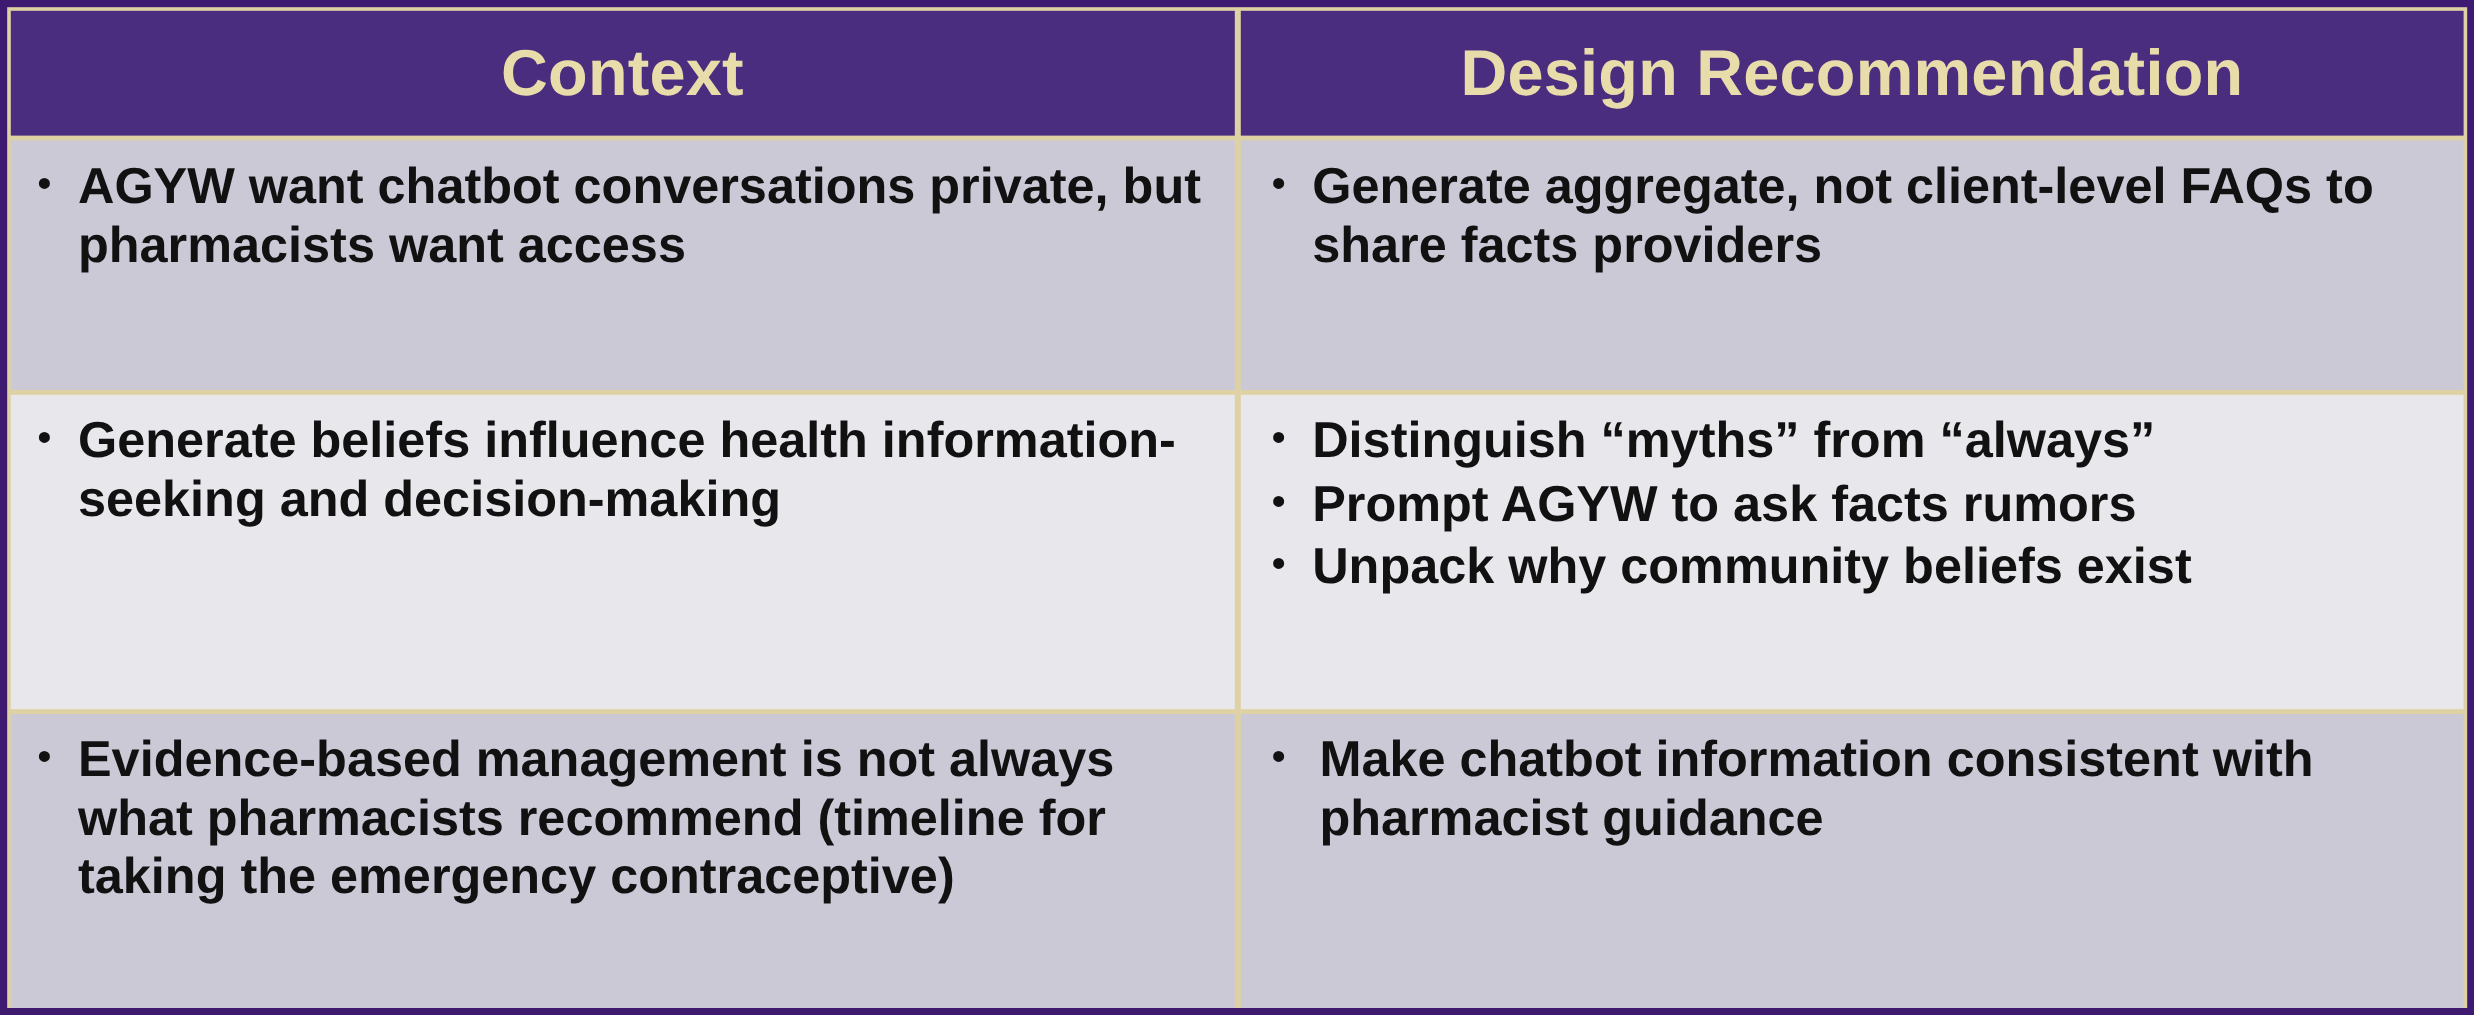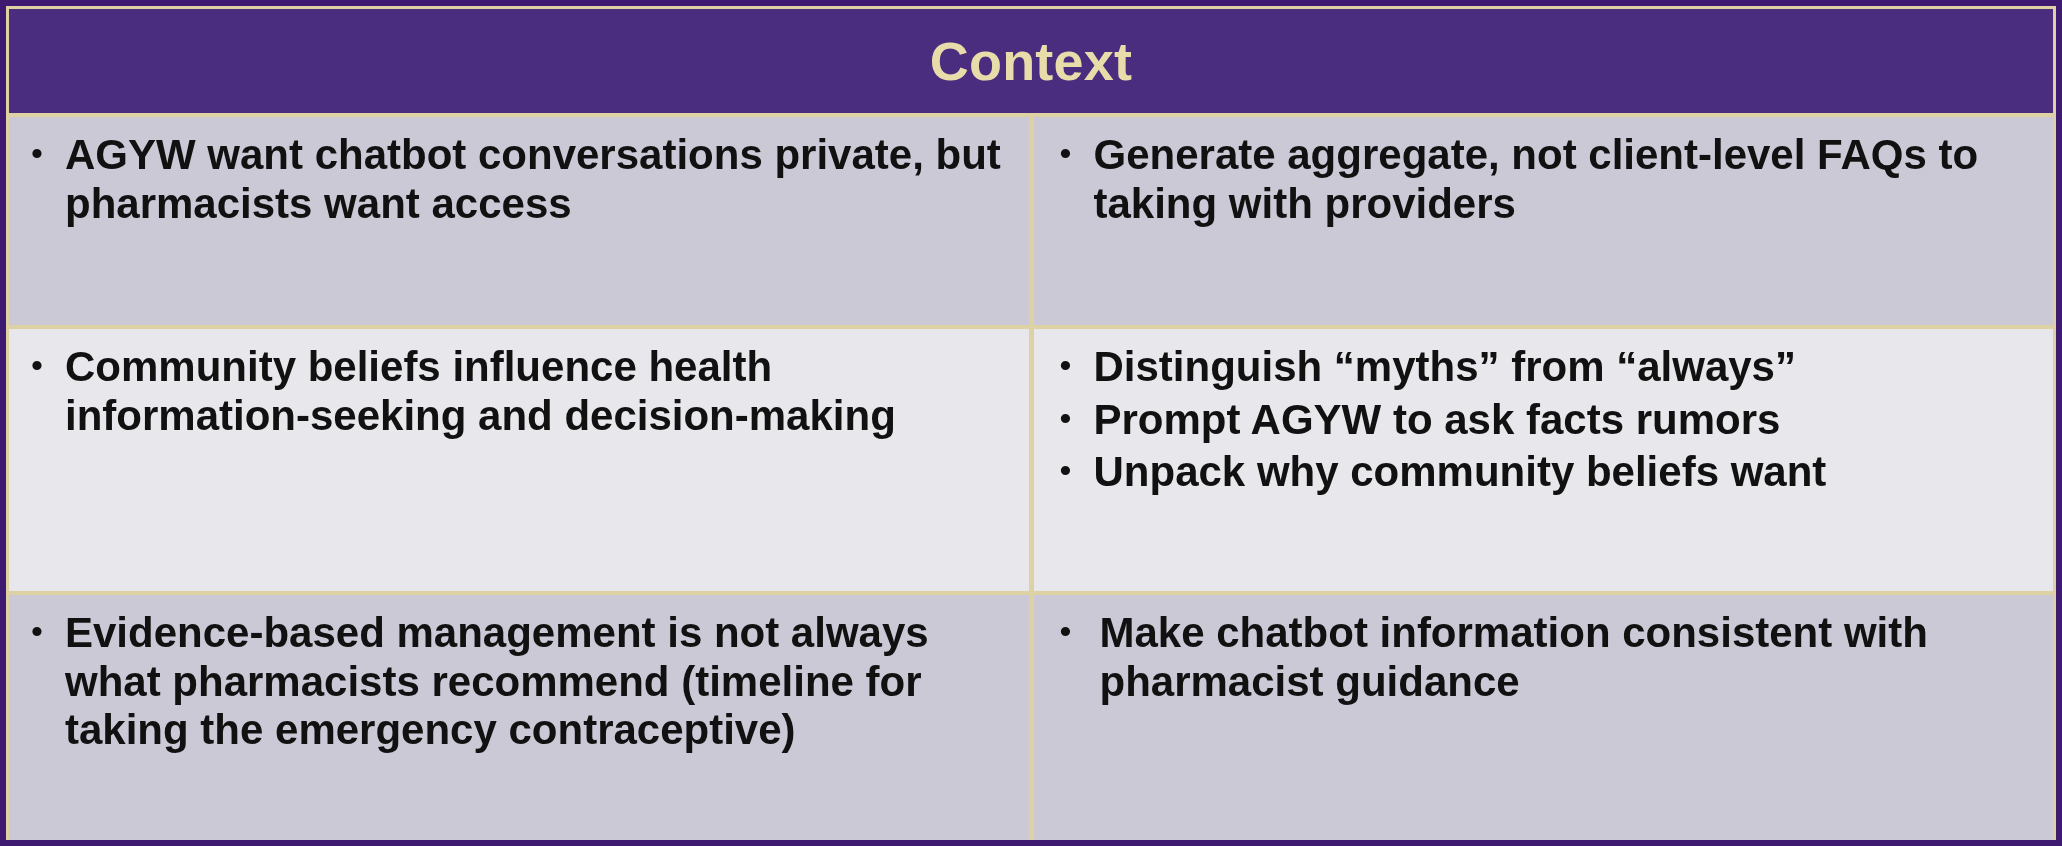--- a/index.html
+++ b/index.html
@@ -102,63 +102,66 @@
 </head>
 <body>
 
 <div class="table-frame">
   <div class="table-inner">
 
     <div class="trow header-row">
       <div class="tcell header-cell">
         <span class="header-title">Context</span>
       </div>
+      <div class="tcell header-cell">
+        <span class="header-title">Design Recommendation</span>
+      </div>
     </div>
 
     <div class="trow row-1">
       <div class="tcell bg-dark col-left">
         <ul class="bullet-list">
           <li class="bullet-item">
             <span class="bullet-dot">•</span>
             <span class="bullet-text">AGYW want chatbot conversations private, but pharmacists want access</span>
           </li>
         </ul>
       </div>
       <div class="tcell bg-dark col-right">
         <ul class="bullet-list">
           <li class="bullet-item">
             <span class="bullet-dot">•</span>
-            <span class="bullet-text">Generate aggregate, not client-level FAQs to taking with providers</span>
+            <span class="bullet-text">Generate aggregate, not client-level FAQs to share facts providers</span>
           </li>
         </ul>
       </div>
     </div>
 
     <div class="trow row-2">
       <div class="tcell bg-light col-left">
         <ul class="bullet-list">
           <li class="bullet-item">
             <span class="bullet-dot">•</span>
-            <span class="bullet-text">Community beliefs influence health information-seeking and decision-making</span>
+            <span class="bullet-text">Generate beliefs influence health information-seeking and decision-making</span>
           </li>
         </ul>
       </div>
       <div class="tcell bg-light col-right">
         <ul class="bullet-list">
           <li class="bullet-item">
             <span class="bullet-dot">•</span>
             <span class="bullet-text">Distinguish “myths” from “always”</span>
           </li>
           <li class="bullet-item">
             <span class="bullet-dot">•</span>
             <span class="bullet-text">Prompt AGYW to ask facts rumors</span>
           </li>
           <li class="bullet-item">
             <span class="bullet-dot">•</span>
-            <span class="bullet-text">Unpack why community beliefs want</span>
+            <span class="bullet-text">Unpack why community beliefs exist</span>
           </li>
         </ul>
       </div>
     </div>
 
     <div class="trow row-3">
       <div class="tcell bg-dark col-left">
         <ul class="bullet-list">
           <li class="bullet-item">
             <span class="bullet-dot">•</span>

